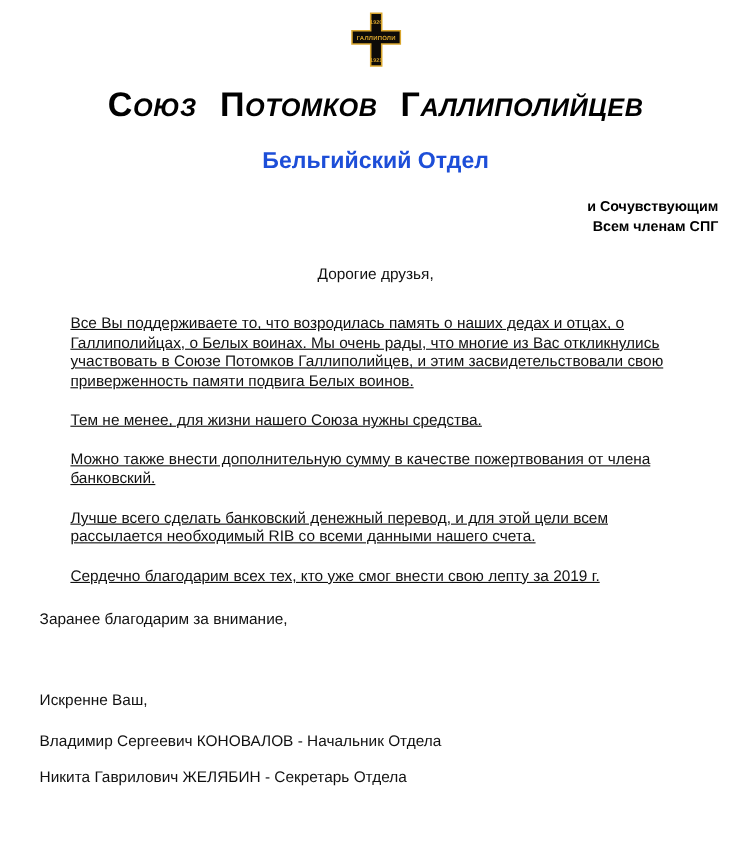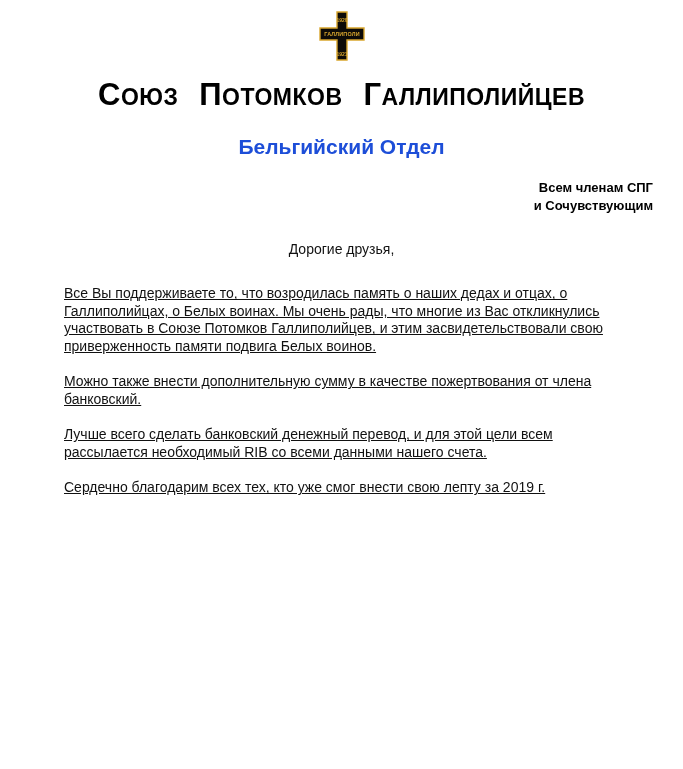--- a/index.html
+++ b/index.html
@@ -16,21 +16,21 @@
   .doc-title {
     text-align:center;
     margin:14px 0 0 0;
     font-weight:bold;
     color:#000;
     white-space:nowrap;
   }
   .doc-title .word { display:inline-block; }
   .doc-title .word + .word { margin-left:12px; }
   .doc-title .big { font-size:31px; letter-spacing:0.5px; }
-  .doc-title .sm  { font-size:23px; letter-spacing:0.5px; }
+  .doc-title .sm  { font-size:23px; letter-spacing:0.5px;font-style:italic; }
 
   .doc-subtitle {
     text-align:center;
     font-size:21px;
     font-weight:bold;
     color:#1d4ed8;
     margin-top:22px;
   }
 
   .addressee {
@@ -82,27 +82,34 @@
 
   <h1 class="doc-title">
     <span class="word"><span class="big">С</span><span class="sm">ОЮЗ</span></span>
     <span class="word"><span class="big">П</span><span class="sm">ОТОМКОВ</span></span>
     <span class="word"><span class="big">Г</span><span class="sm">АЛЛИПОЛИЙЦЕВ</span></span>
   </h1>
 
   <div class="doc-subtitle">Бельгийский Отдел</div>
 
   <div class="addressee">
+    <div>и Сочувствующим</div>
     <div>Всем членам СПГ</div>
-    <div>и Сочувствующим</div>
   </div>
 
   <div class="salutation">Дорогие друзья,</div>
 
   <div class="body-text">
     <p>Все Вы поддерживаете то, что возродилась память о наших дедах и отцах, о Галлиполийцах, о Белых воинах. Мы очень рады, что многие из Вас откликнулись участвовать в Союзе Потомков Галлиполийцев, и этим засвидетельствовали свою приверженность памяти подвига Белых воинов.</p>
+    <p>Тем не менее, для жизни нашего Союза нужны средства.</p>
     <p>Можно также внести дополнительную сумму в качестве пожертвования от члена банковский.</p>
     <p>Лучше всего сделать банковский денежный перевод, и для этой цели всем рассылается необходимый RIB со всеми данными нашего счета.</p>
     <p>Сердечно благодарим всех тех, кто уже смог внести свою лепту за 2019 г.</p>
   </div>
 
+  <div class="closing">
+    <div class="line-1">Заранее благодарим за внимание,</div>
+    <div class="line-2">Искренне Ваш,</div>
+    <div class="line-3">Владимир Сергеевич КОНОВАЛОВ - Начальник Отдела</div>
+    <div class="line-4">Никита Гаврилович ЖЕЛЯБИН - Секретарь Отдела</div>
+  </div>
 
 </div>
 
 </body></html>

